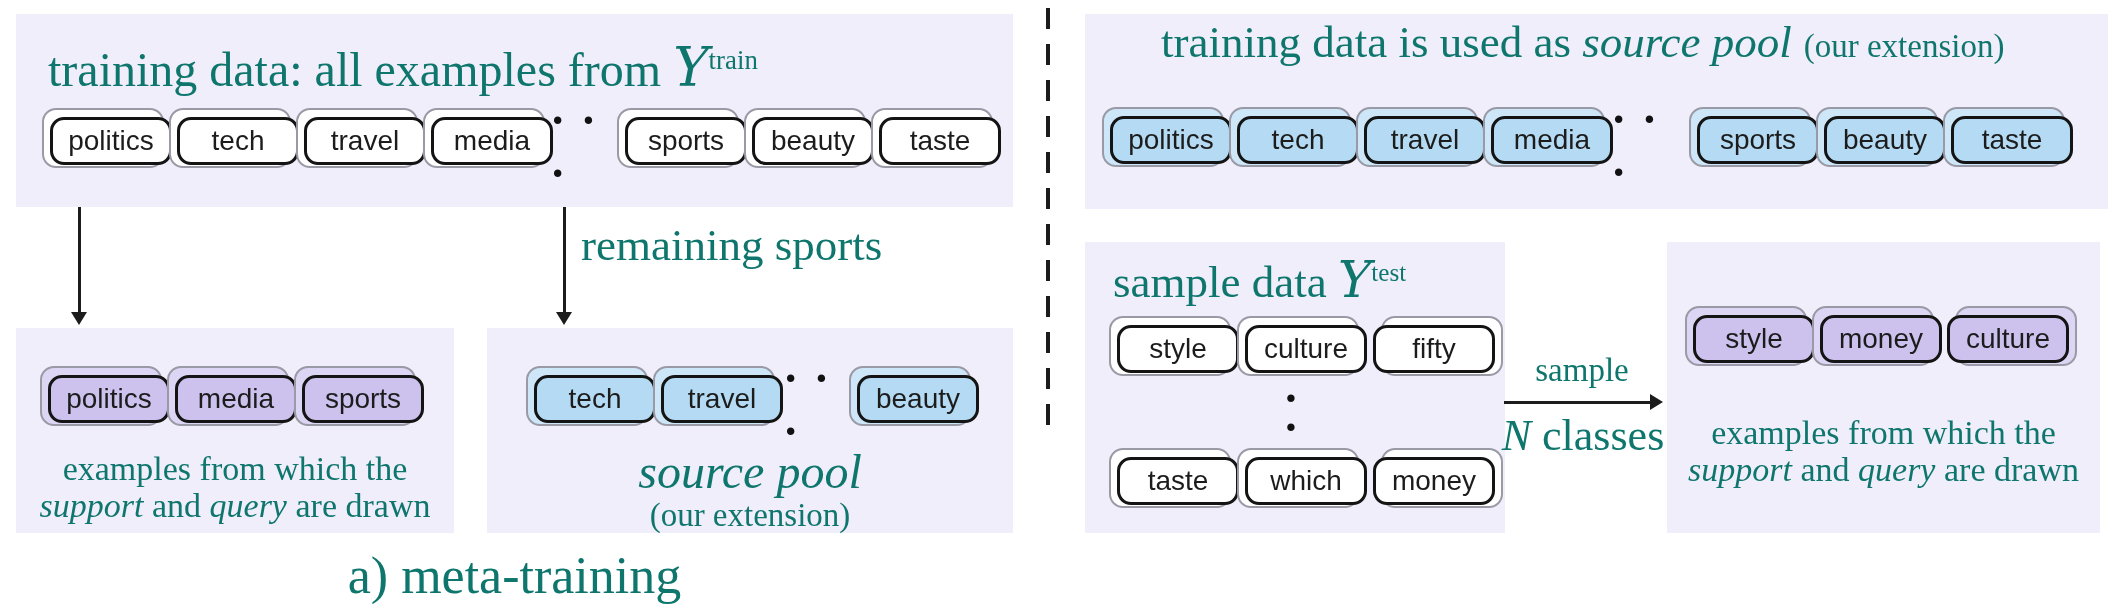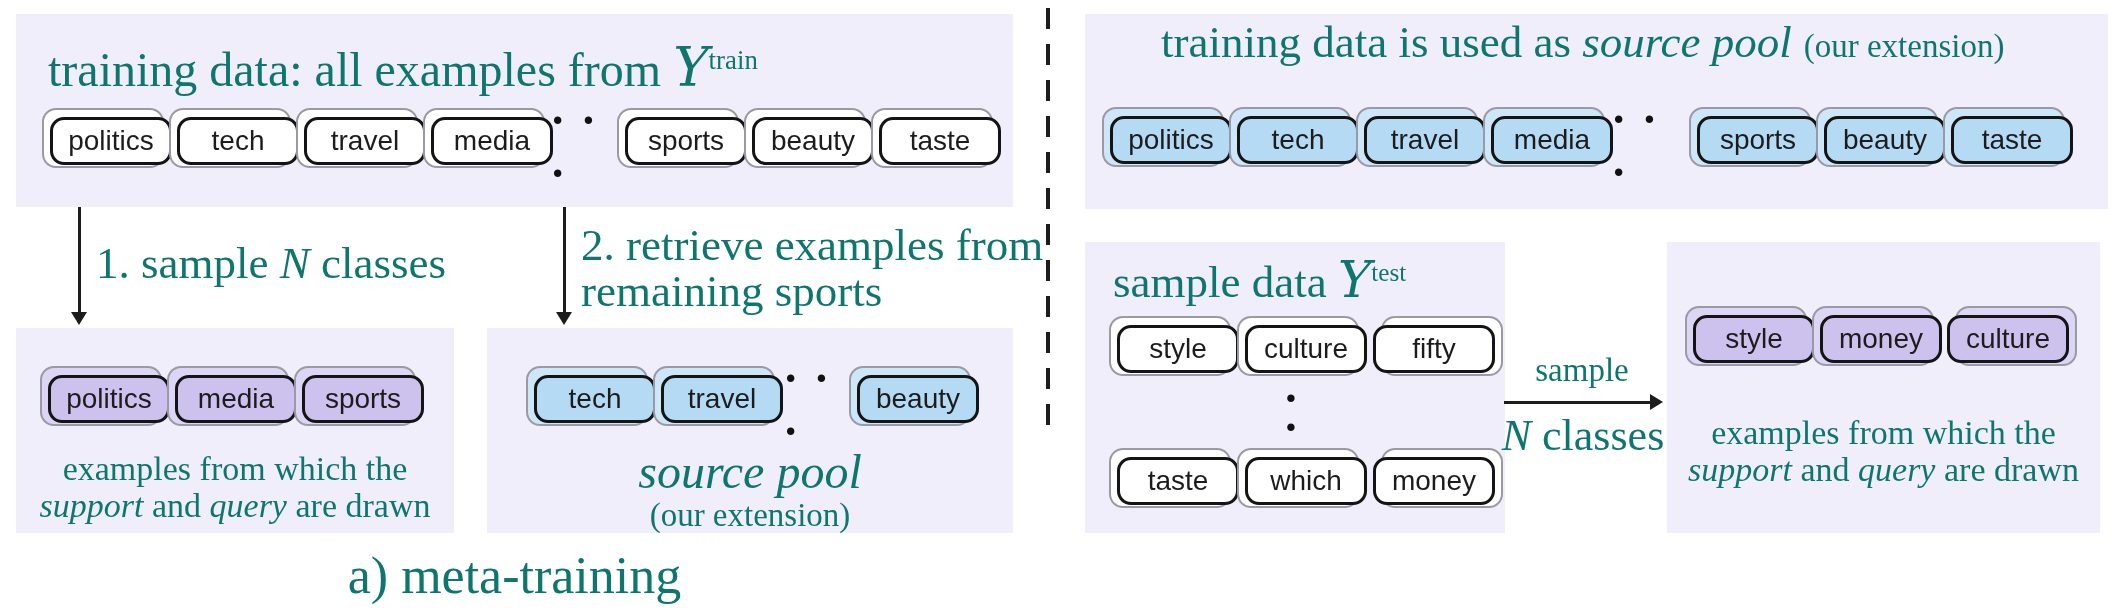--- a/index.html
+++ b/index.html
@@ -76,28 +76,24 @@
       <div class="back"></div>
       <div class="front">beauty</div>
     </div>
   <div class="pill white" style="left:879px;top:117px;">
       <div class="back"></div>
       <div class="front">taste</div>
     </div>
 
   <div class="vshaft" style="left:78px;top:207px;height:106px;"></div>
   <div class="head-down" style="left:71px;top:312px;"></div>
-  <div class="ser t-step" style="left:96px;top:240px;">
-    <span>1. sample </span><span class="it">N</span><span> classes</span>
-  </div>
 
   <div class="vshaft" style="left:563px;top:207px;height:106px;"></div>
   <div class="head-down" style="left:556px;top:312px;"></div>
   <div class="ser t-step" style="left:581px;top:222px;">
-    <div>2. retrieve examples from</div>
     <div>remaining sports</div>
   </div>
 
   <div class="panel" style="left:16px;top:328px;width:438px;height:205px;"></div>
   <div class="pill purple" style="left:48px;top:375px;">
       <div class="back"></div>
       <div class="front">politics</div>
     </div>
   <div class="pill purple" style="left:175px;top:375px;">
       <div class="back"></div>

